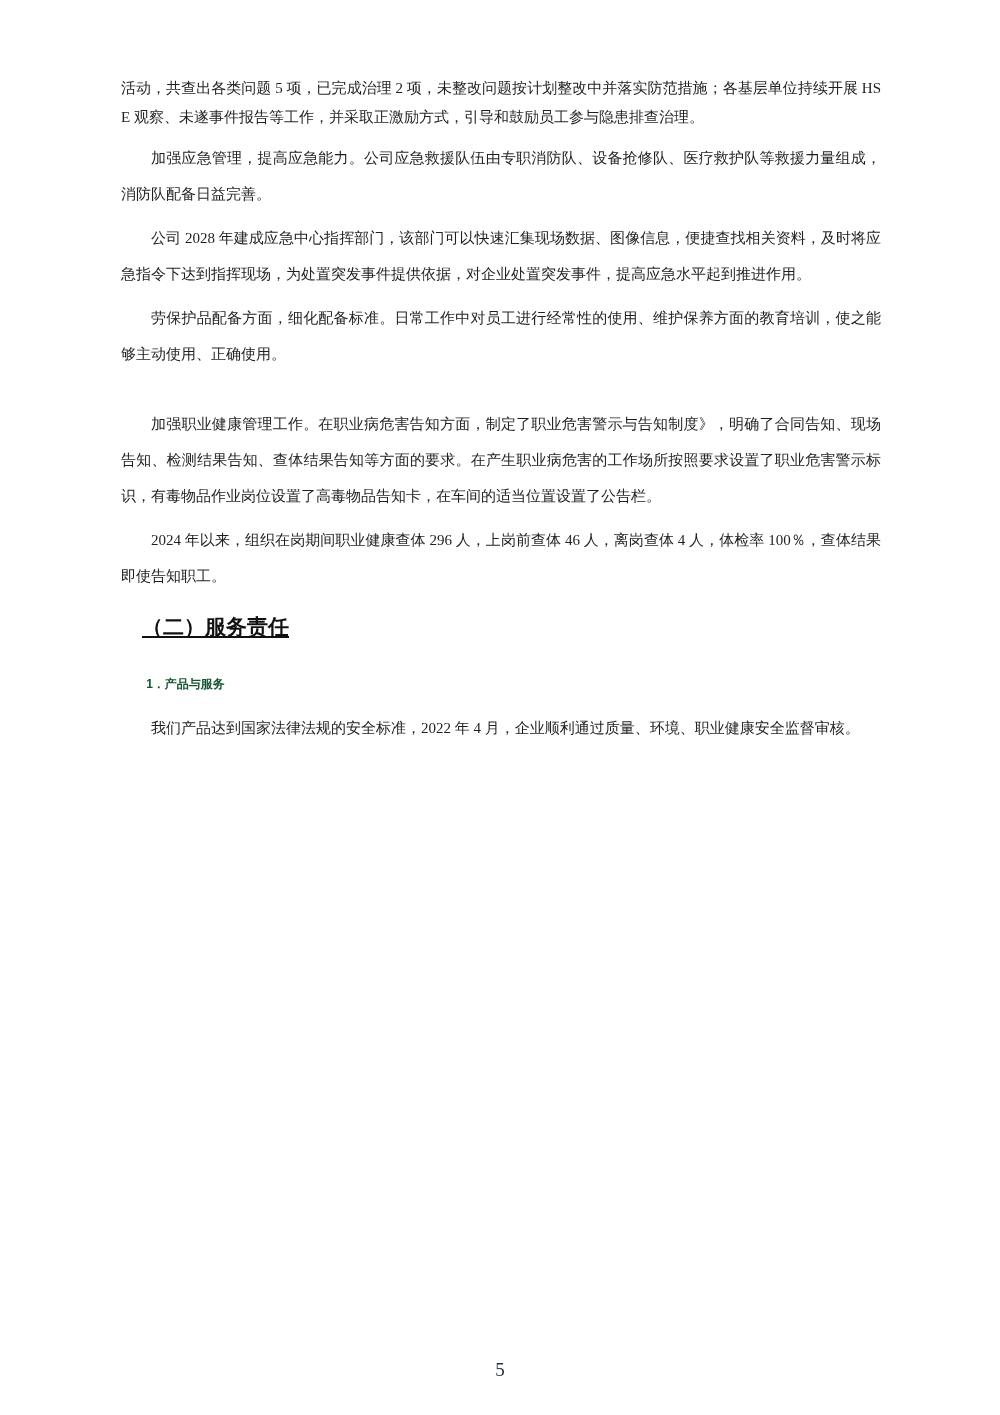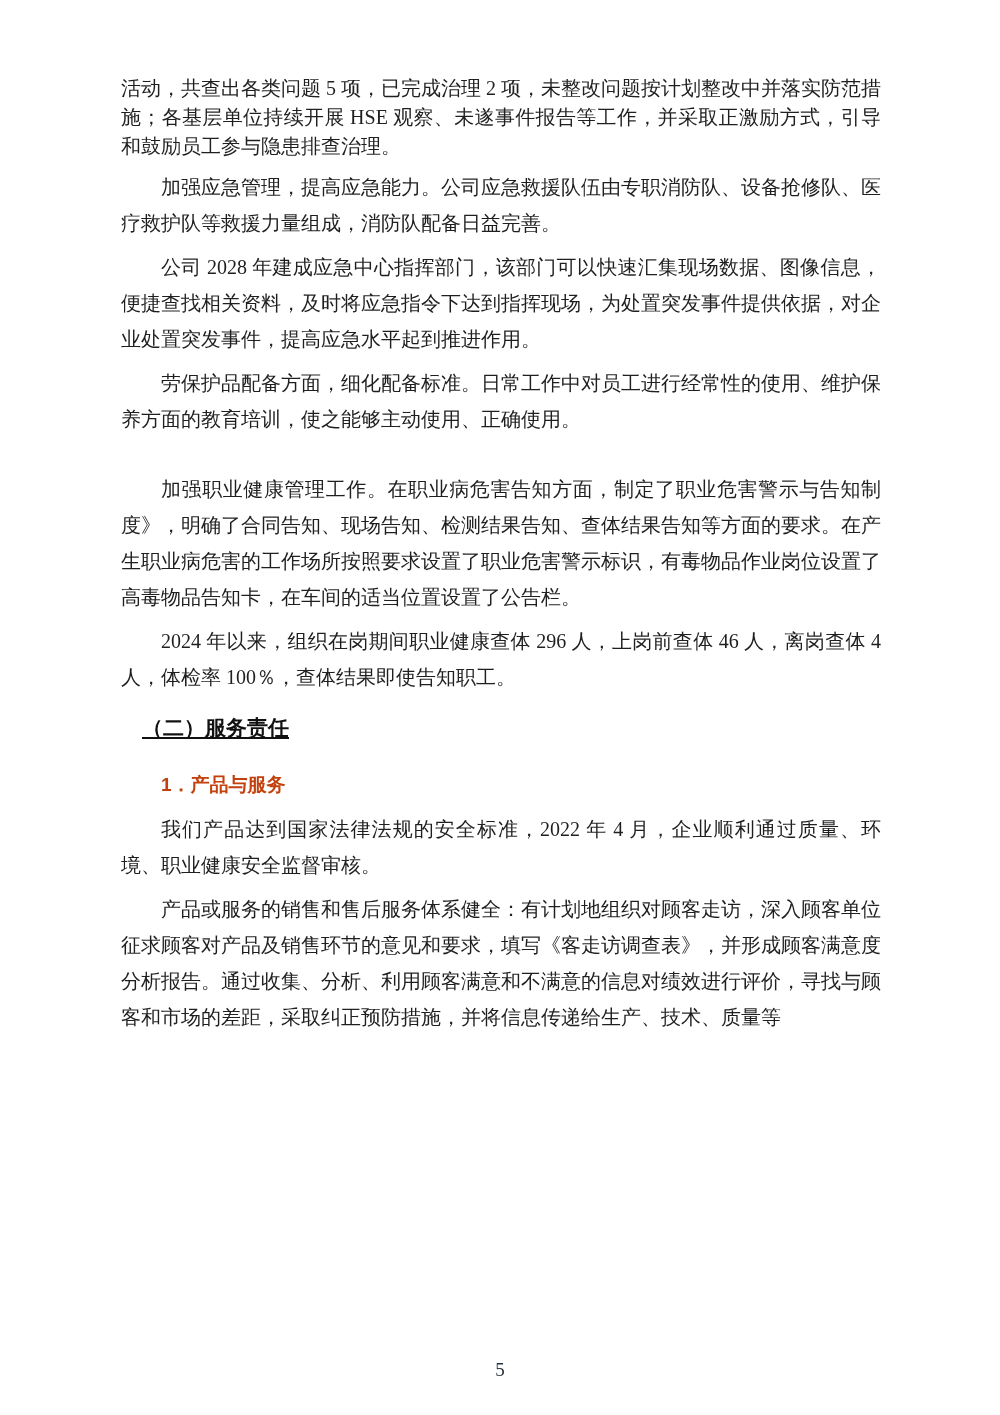--- a/index.html
+++ b/index.html
@@ -17,21 +17,21 @@
     overflow: hidden;
     box-sizing: border-box;
   }
   .content {
     position: absolute;
     top: 74px;
     left: 121px;
     width: 760px;
   }
   .para {
-    font-size: 20px;
+    font-size: 15px;
     line-height: 36px;
     text-align: justify;
     text-justify: inter-character;
     text-indent: 2em;
     margin: 8px 0 0 0;
     word-break: break-all;
   }
   .para.continuation {
     text-indent: 0;
     line-height: 29px;
@@ -49,23 +49,23 @@
     font-size: 21px;
     line-height: 30px;
     color: #111111;
     text-indent: 1em;
     margin: 18px 0 0 0;
     text-decoration: underline;
   }
   .subsection-heading {
     font-family: "Liberation Sans", "DejaVu Sans", sans-serif;
     font-weight: bold;
-    font-size: 19px;
+    font-size: 12px;
     line-height: 28px;
-    color: #c2410c;
+    color: #14532d;
     text-indent: 2.1em;
     margin: 28px 0 12px 0;
   }
   .page-footer {
     position: absolute;
     top: 1356px;
     left: 0;
     width: 100%;
     text-align: center;
   }
@@ -93,20 +93,19 @@
 
 
     <p class="para">2024 年以来，组织在岗期间职业健康查体 296 人，上岗前查体 46 人，离岗查体 4 人，体检率 100％，查体结果即使告知职工。</p>
 
     <h2 class="section-heading">（二）服务责任</h2>
 
     <h3 class="subsection-heading">1．产品与服务</h3>
 
     <p class="para tight">我们产品达到国家法律法规的安全标准，2022 年 4 月，企业顺利通过质量、环境、职业健康安全监督审核。</p>
 
-    <p class="para">产品或服务的销售和售后服务体系健全：有计划地组织对顾客走访，深入顾客单位征求顾客对产品及销售环节的意见和要求，填写《客走访调查表》，并形成顾客满意度分析报告。通过收集、分析、利用顾客满意和不满意的信息对绩效进行评价，寻找与顾客和市场的差距，采取纠正预防措施，并将信息传递给生产、技术、质量等</p>
 
   </div>
 
   <div class="page-footer">
     <span class="page-number">5</span>
   </div>
 </div>
 
 </body></html>

